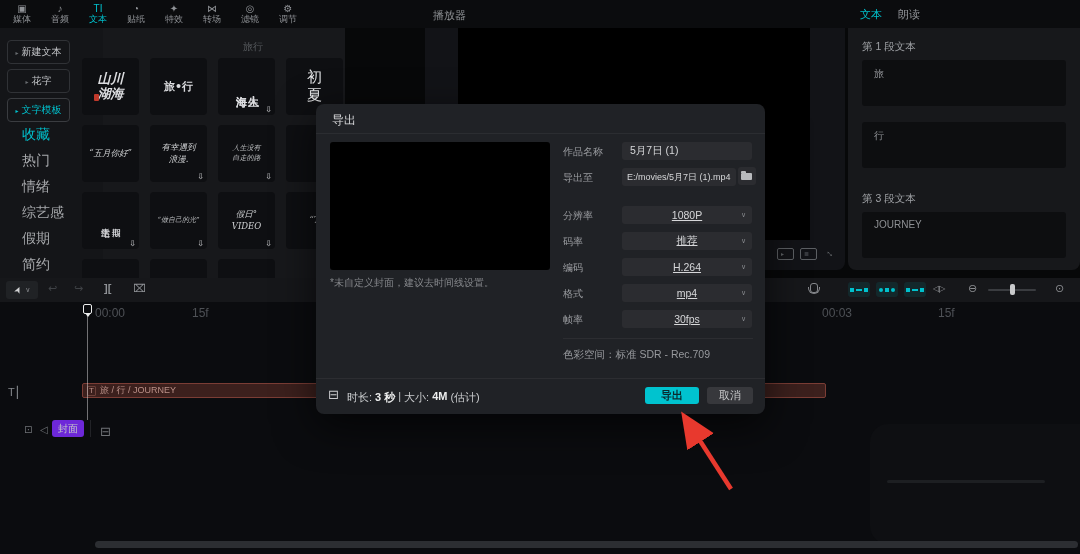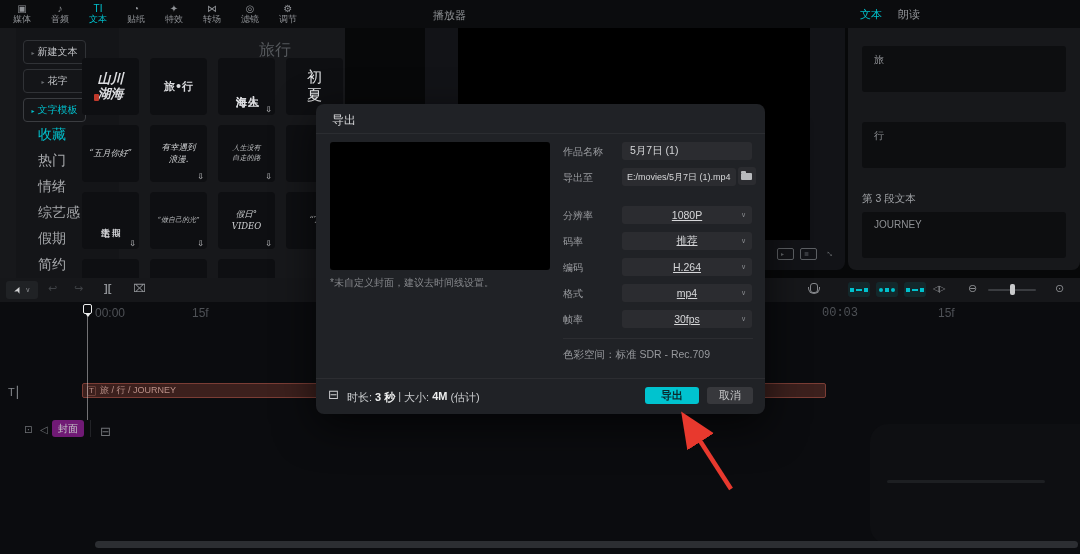--- a/index.html
+++ b/index.html
@@ -13,30 +13,30 @@
   .tt-item{width:28px;height:26px;display:flex;flex-direction:column;align-items:center;justify-content:center;cursor:pointer;}
   .tt-icon{font-size:10px;line-height:11px;color:#8f9296;}
   .tt-label{font-size:9px;line-height:11px;color:#8f9296;}
   .tt-item.active .tt-icon,.tt-item.active .tt-label{color:#00c1cd;}
   .player-title{left:433px;top:8px;font-size:11px;color:#8e9194;}
   .rp-tabs{left:860px;top:7px;display:flex;gap:16px;}
   .rp-tab{font-size:11px;color:#8f9296;cursor:pointer;}
   .rp-tab.active{color:#00c1cd;}
   
   .left-panel{left:0;top:28px;width:345px;height:250px;background:#17181b;border-radius:0 0 8px 0;overflow:hidden;}
-  .sidebar{left:16px;top:0;width:75px;height:250px;background:#141518;position:absolute;padding-left:28px;}
+  .sidebar{left:0;top:0;width:75px;height:250px;background:#141518;position:absolute;padding-left:28px;}
   .chip{position:absolute;left:7px;width:61px;height:22px;border:1px solid #303236;border-radius:4px;
         display:flex;align-items:center;justify-content:center;gap:3px;font-size:10px;color:#c3c5c8;cursor:pointer;}
   .chip .bullet{font-size:6px;color:#6a6d71;}
   .chip.active{color:#00c1cd;border-color:#3a3c40;}
   .chip.active .bullet{color:#00c1cd;}
   .subitem{position:absolute;left:22px;font-size:14px;color:#a7a9ac;cursor:pointer;}
   .subitem.active{color:#00c1cd;}
   .tpl-area{position:absolute;left:75px;top:0;width:270px;height:250px;}
-  .tpl-section-label{position:absolute;left:184px;top:12px;font-size:16px;color:#55585c;}
+  .tpl-section-label{position:absolute;left:168px;top:12px;font-size:10px;color:#55585c;}
   .tile{position:absolute;width:57px;height:57px;background:#0e0f12;border-radius:4px;cursor:pointer;
         display:flex;align-items:center;justify-content:center;text-align:center;overflow:hidden;}
   .tile-text{white-space:pre-line;color:#dcdde0;font-family:"DejaVu Serif","Liberation Serif",serif;}
   .t-calli .tile-text{font-size:13px;font-weight:bold;line-height:1.1;font-style:italic;}
   .t-med .tile-text{font-size:11px;font-weight:bold;}
   .t-vert .tile-text{writing-mode:vertical-rl;font-size:11px;font-weight:bold;line-height:1.1;}
   .t-serif .tile-text{font-size:15px;line-height:1.15;color:#e4e5e7;}
   .t-script .tile-text{font-size:8.5px;font-style:italic;color:#cfd1d3;line-height:1.3;}
   .t-tiny .tile-text{font-size:7px;color:#b9bbbd;font-style:italic;line-height:1.4;}
   .t-vert2 .tile-text{writing-mode:vertical-rl;font-size:9px;line-height:1.2;}
@@ -80,21 +80,21 @@
   .ruler-label{position:absolute;top:4px;font-size:12px;color:#4e5156;}
   .playhead{position:absolute;left:83px;top:2px;width:7px;height:8px;border:1.5px solid #eceded;border-radius:2px;background:#0b0c0f;z-index:3;cursor:grab;}
   .playhead::after{content:"";position:absolute;top:8px;left:0.5px;width:0;height:0;border-left:3px solid transparent;border-right:3px solid transparent;border-top:4px solid #eceded;}
   .playhead-line{position:absolute;left:87px;top:3px;width:1px;height:115px;background:rgba(240,240,240,.45);z-index:2;}
   .track-type{position:absolute;left:8px;top:84px;font-size:11px;color:#85888c;}
   .clip{position:absolute;left:82px;top:81px;width:744px;height:15px;background:#3c201d;border:1px solid #7b3d35;border-radius:2px;
         display:flex;align-items:center;gap:4px;padding-left:4px;box-sizing:border-box;cursor:pointer;}
   .clip-ticon{font-size:8px;color:#bb9189;border:1px solid #6b4039;border-radius:1px;padding:0 1px;line-height:8px;}
   .clip-label{font-size:9px;color:#bb9189;white-space:nowrap;}
   .tl-bot-icon{position:absolute;top:122px;font-size:10px;color:#6f7276;cursor:pointer;}
-  .cover-btn{position:absolute;left:52px;top:118px;width:32px;height:17px;background:#701a75;border-radius:3px;
+  .cover-btn{position:absolute;left:52px;top:118px;width:32px;height:17px;background:#6d28d9;border-radius:3px;
              font-size:10px;color:#c6c8ca;display:flex;align-items:center;justify-content:center;cursor:pointer;}
   .tl-divider{position:absolute;left:90px;top:118px;width:1px;height:17px;background:#222327;}
   .ghost-panel{position:absolute;left:870px;top:122px;width:210px;height:120px;background:#0e0f12;border-radius:18px 0 0 18px;}
   .ghost-line{position:absolute;left:887px;top:178px;width:158px;height:3px;background:#1d1f22;border-radius:2px;}
   .hscroll{position:absolute;left:95px;top:239px;width:983px;height:7px;background:#2c2e32;border-radius:4px;cursor:grab;}
   
   .dialog{left:316px;top:104px;width:449px;height:310px;background:#202226;border-radius:8px;z-index:30;
           box-shadow:0 12px 40px rgba(0,0,0,.65);}
   .dlg-title{position:absolute;left:16px;top:8px;font-size:12px;color:#d8d9db;}
   .dlg-div{position:absolute;left:0;top:29px;width:100%;height:1px;background:#2b2d31;}
@@ -290,20 +290,21 @@
   <div class="pctl" style="left:375px;top:220px;">
       <span>≣</span>
     </div>
   <div class="expand-icon" style="left:401px;top:219px;">↔</div>
 </div>
 
 <div class="abs right-panel">
   <div>
 
   <div class="sec" style="top: 12px;">
+        <div class="sec-label">第 1 段文本</div>
         <div class="sec-box">旅</div>
       </div>
       <div class="sec" style="top: 88px;">
         <div class="sec-box">行</div>
       </div>
       <div class="sec" style="top: 164px;">
         <div class="sec-label">第 3 段文本</div>
         <div class="sec-box">JOURNEY</div>
       </div>
     </div>
@@ -339,21 +340,21 @@
   <div class="abs slider-track"></div>
   <div class="abs slider-knob"></div>
   <div class="abs zoom-fit">⊙</div>
 </div>
 
 <div class="abs timeline">
   <div>
 
   <span class="ruler-label" style="left: 95px;">00:00</span>
       <span class="ruler-label" style="left: 192px;">15f</span>
-      <span class="ruler-label" style="left: 822px; font-family: Liberation Mono, monospace;">00:03</span>
+      <span class="ruler-label" style="left: 822px;">00:03</span>
       <span class="ruler-label" style="left: 938px;">15f</span>
     </div>
   <div class="playhead"></div>
   <div class="playhead-line"></div>
   <div class="track-type">T⎮</div>
   <div class="clip">
     <span class="clip-ticon">T</span>
     <span class="clip-label">旅 / 行 / JOURNEY</span>
   </div>
   <div class="tl-bot-icon" style="left:24px;">⊡</div>

